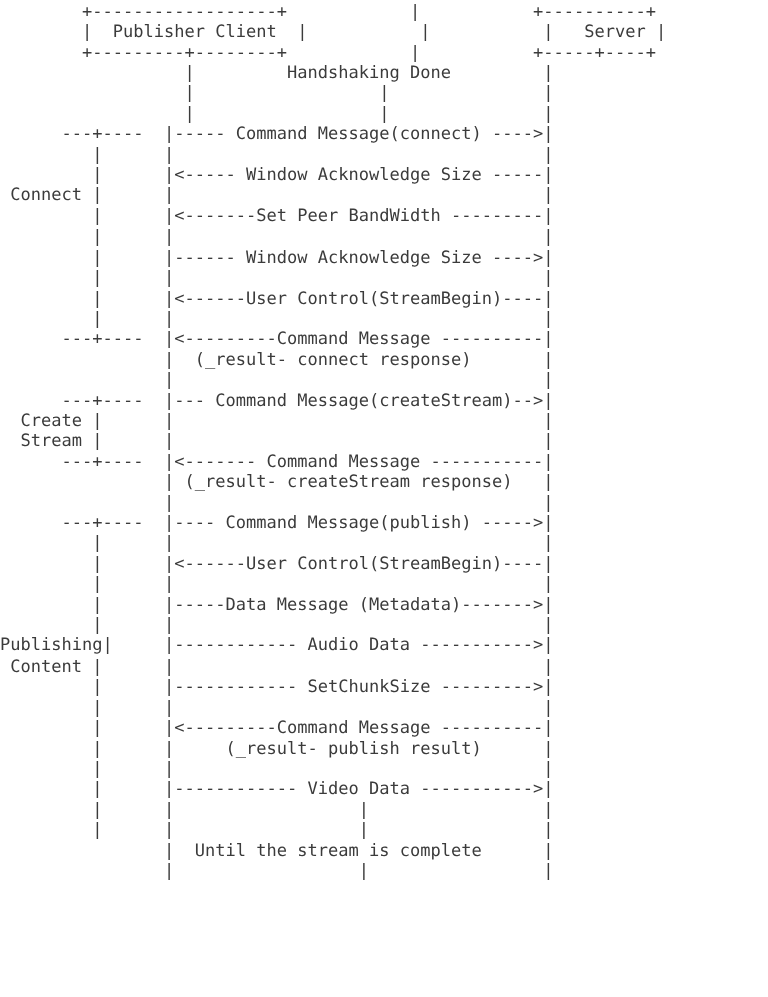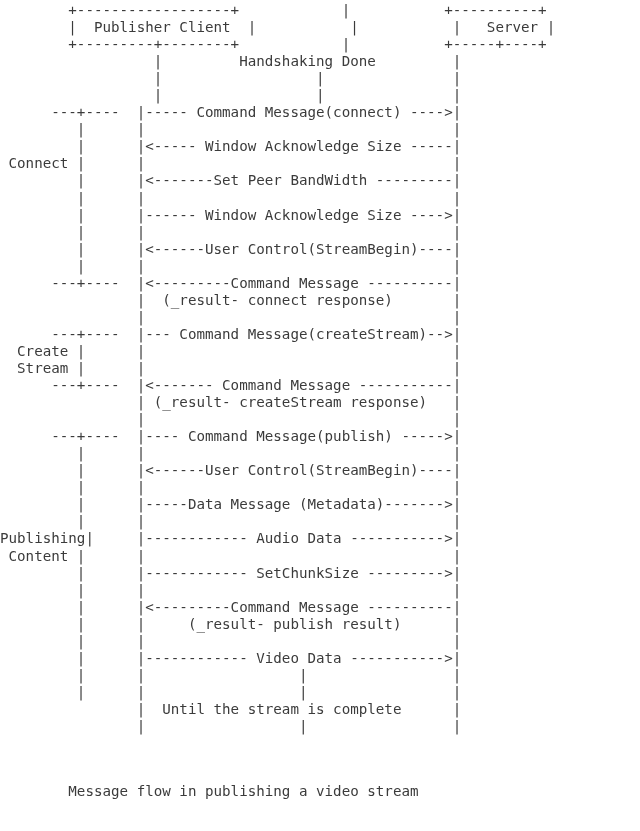--- a/index.html
+++ b/index.html
@@ -92,15 +92,14 @@
          |      |                                    |
          |      |&lt;---------Command Message ----------|
          |      |     (_result- publish result)      |
          |      |                                    |
          |      |------------ Video Data -----------&gt;|
          |      |                  |                 |
          |      |                  |                 |
                 |  Until the stream is complete      |
                 |                  |                 |</pre>
 
-  <pre id="ascii-caption" style="font-size: 14.2px; line-height: 17.05px; color: rgb(59, 59, 59);">        Message flow in publishing a video stream</pre>
 
 </div>
 
 </body></html>

